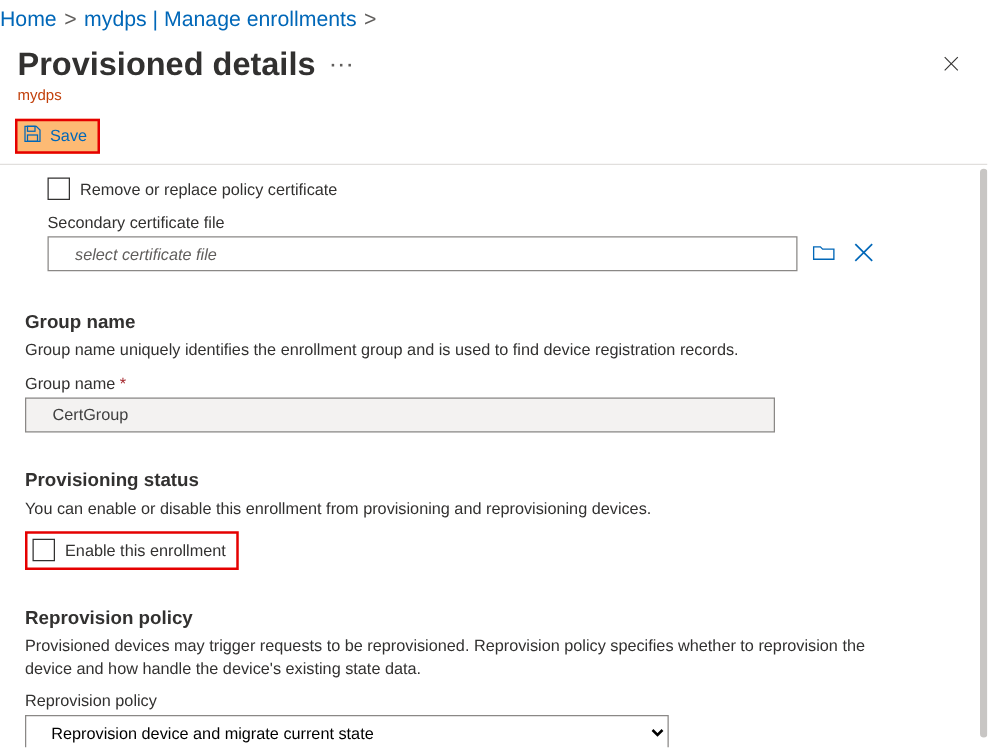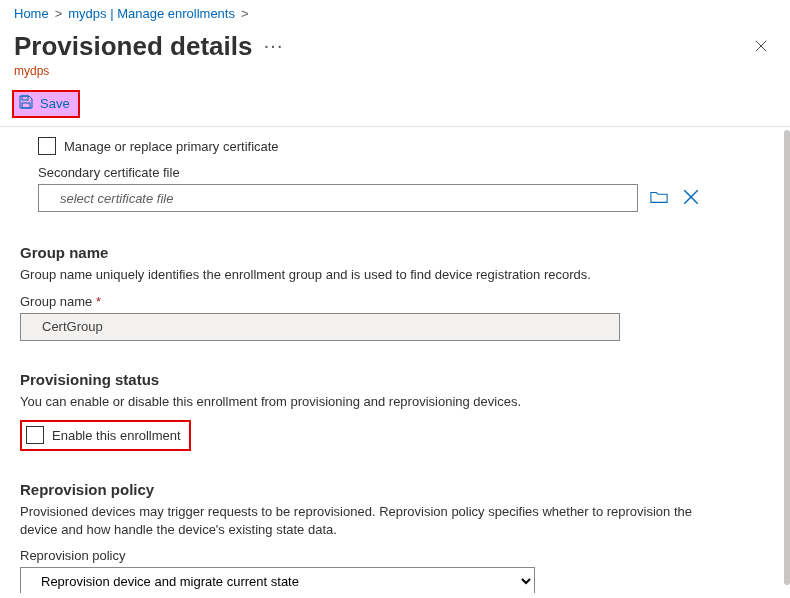--- a/index.html
+++ b/index.html
@@ -9,22 +9,22 @@
     font-size: 13px;
     color: #323130;
     background: #ffffff;
     position: relative;
   }
   
   .breadcrumb {
     display: flex;
     align-items: center;
     gap: 6px;
-    padding: 6px 14px 4px 14px;
-    font-size: 13px;
+    padding: 6px 14px 4px 0;
+    font-size: 17px;
     color: #0067b8;
   }
   .breadcrumb a { color: #0067b8; text-decoration: none; }
   .breadcrumb .sep { color: #605e5c; }
   
   .page-header {
     display: flex;
     align-items: flex-start;
     justify-content: space-between;
     padding: 6px 14px 2px 14px;
@@ -50,21 +50,21 @@
   }
   
   .toolbar {
     padding: 6px 12px 6px 12px;
   }
   .save-btn {
     display: inline-flex;
     align-items: center;
     gap: 6px;
     border: 2px solid #e50000;
-    background: #f0abfc;
+    background: #fdba74;
     color: #0067b8;
     font-size: 13px;
     padding: 2px 8px 3px 4px;
     cursor: pointer;
   }
   .save-btn svg { width: 16px; height: 16px; }
   
   .divider { border: none; border-top: 1px solid #e1dfdd; margin: 2px 0 0 0; }
   
   .scroll-area {
@@ -181,21 +181,21 @@
 </div>
 <hr class="divider">
 
 <div class="scroll-area">
 
   <div class="content">
 
     <div class="cert-group">
       <label class="chk-row">
         <span class="chk"></span>
-        <span>Manage or replace primary certificate</span>
+        <span>Remove or replace policy certificate</span>
       </label>
 
       <span class="sec-label">Secondary certificate file</span>
       <div class="row-input">
         <input class="text-input" type="text" placeholder="select certificate file" style="">
         <button class="icon-btn">
           <span>
             <svg viewBox="0 0 20 16" fill="none" stroke="#0067b8" stroke-width="1.2">
               <path d="M1 3 H7 L9 5 H19 V14 H1 Z"></path>
             </svg>

